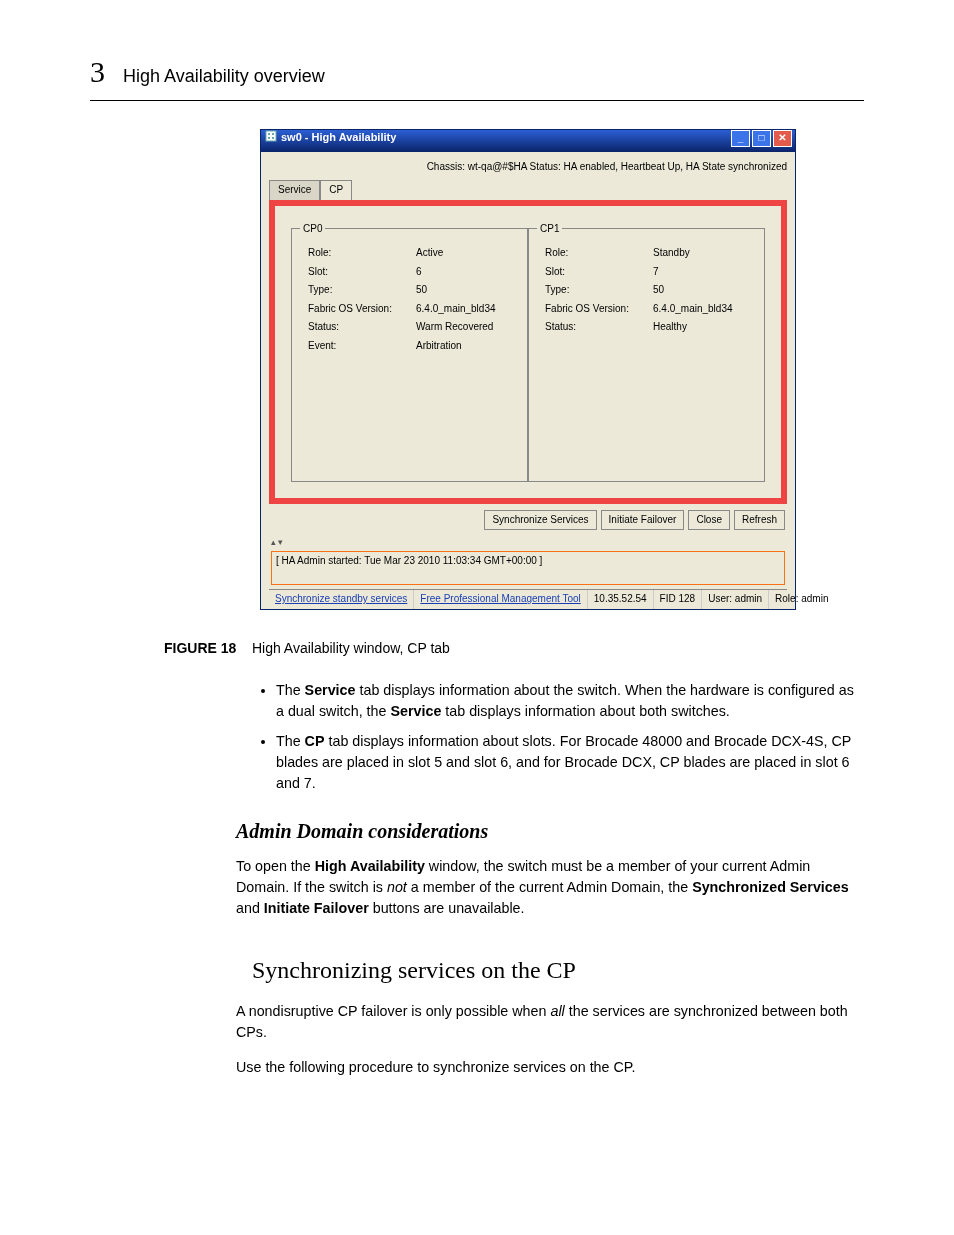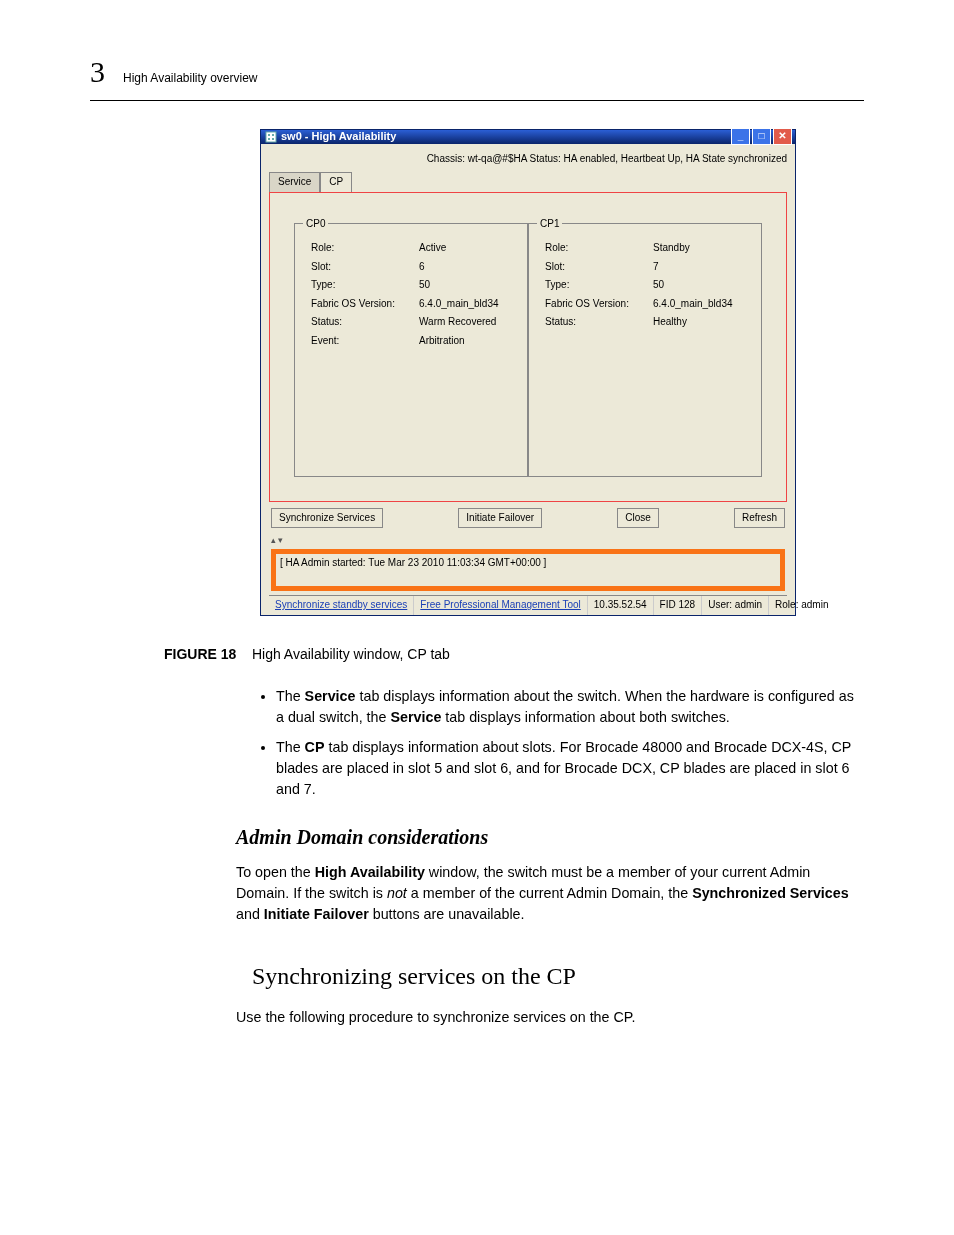--- a/index.html
+++ b/index.html
@@ -1,40 +1,40 @@
 <!DOCTYPE html>
 <html><head>
 <meta charset="utf-8">
 <style>
   body{margin:0;padding:50px 90px 80px 90px;font-family:Arial,Helvetica,sans-serif;color:#000;background:#fff;font-size:14.3px;line-height:1.45}
   .hdr{display:flex;align-items:baseline;gap:18px;margin-bottom:6px}
   .hdr .chap{font-size:30px;font-weight:400;font-family:Georgia,serif}
-  .hdr .sect{font-size:12px}
+  .hdr .sect{font-size:18px}
   .rule{border:none;border-top:1px solid #000;margin:0 0 28px 0}
   .fig{margin:0 0 28px 170px}
   .win{width:534px;border:1px solid #0a246a;font-size:10px;background:#ece9d8}
-  .titlebar{height:14px;background:linear-gradient(#2b5fd5,#0a246a);display:flex;align-items:center;padding:0 3px;color:#fff}
+  .titlebar{height:22px;background:linear-gradient(#2b5fd5,#0a246a);display:flex;align-items:flex-start;padding:0 3px;color:#fff}
   .ticon{width:13px;height:13px;display:inline-flex;align-items:center;justify-content:center;margin-right:4px}
   .wtitle{font-weight:bold;font-size:11px;flex:1}
   .wbtns{display:flex;gap:2px}
   .wb{width:17px;height:15px;border:1px solid #fff;background:#3b73e8;display:flex;align-items:center;justify-content:center;font-size:10px;font-weight:bold;color:#fff}
   .wb.close{background:#e25b4b}
   .pane{padding:6px 8px 0 8px}
   .inforow{display:flex;justify-content:flex-end;font-size:10px;margin:2px 0 6px 0}
   .tabbar{display:flex;gap:0;margin-top:2px;font-size:10px}
   .tab{border:1px solid #888;border-bottom:none;padding:2px 8px;background:#ece9d8}
   .tab.inactive{background:#d9d6c7}
-  .tabbody{border:1px solid #ef4444;padding:24px;display:flex;min-height:260px;background:#ece9d8}
+  .tabbody{border:6px solid #ef4444;padding:16px;display:flex;min-height:260px;background:#ece9d8}
   fieldset{border:1px solid #888;flex:1;padding:6px 8px;font-size:10px;margin:0}
   legend{font-size:10px;padding:0 3px}
   .kv{display:flex;margin:4px 8px}
   .k{width:108px}
-  .btnrow{display:flex;justify-content:space-between;gap:4px;padding:6px 2px}
+  .btnrow{display:flex;justify-content:flex-end;gap:4px;padding:6px 2px}
   .btn{border:1px solid #888;background:#ece9d8;padding:2px 7px;font-size:10px}
-  .log{border:5px solid #f97316;margin:0 2px;padding:2px 4px;font-size:10px;height:28px}
+  .log{border:1px solid #f97316;margin:0 2px;padding:2px 4px;font-size:10px;height:28px}
   .statusbar{display:flex;border-top:1px solid #888;margin-top:4px;font-size:10px}
   .sbcell{border-right:1px solid #ccc;padding:2px 6px;white-space:nowrap}
   .sblink{color:#1a3fb5;text-decoration:underline}
   .caption{margin:10px 0 22px 74px;font-size:14px}
   .caption b{font-weight:bold}
   p{margin:0 0 14px 0}
   .body{margin-left:146px}
   ul{margin:0 0 14px 0;padding-left:40px}
   li{margin-bottom:10px}
   h3.sub{font-style:italic;font-weight:bold;font-family:Georgia,'Times New Roman',serif;font-size:20px;margin:24px 0 10px 0}
@@ -161,16 +161,17 @@
     <li><span>The </span><b>CP</b><span> tab displays information about slots. For Brocade 48000 and Brocade DCX-4S, CP blades are placed in slot 5 and slot 6, and for Brocade DCX, CP blades are placed in slot 6 and 7.</span></li>
   </ul>
 
 
   <h3 class="sub">Admin Domain considerations</h3>
 
   <p><span>To open the </span><b>High Availability</b><span> window, the switch must be a member of your current Admin Domain. If the switch is </span><i>not</i><span> a member of the current Admin Domain, the </span><b>Synchronized Services</b><span> and </span><b>Initiate Failover</b><span> buttons are unavailable.</span></p>
 
   <h2 class="sec">Synchronizing services on the CP</h2>
 
+  <p><span>A nondisruptive CP failover is only possible when </span><i>all</i><span> the services are synchronized between both CPs.</span></p>
 
   <p>Use the following procedure to synchronize services on the CP.</p>
 
 </div>
 
 </body></html>

